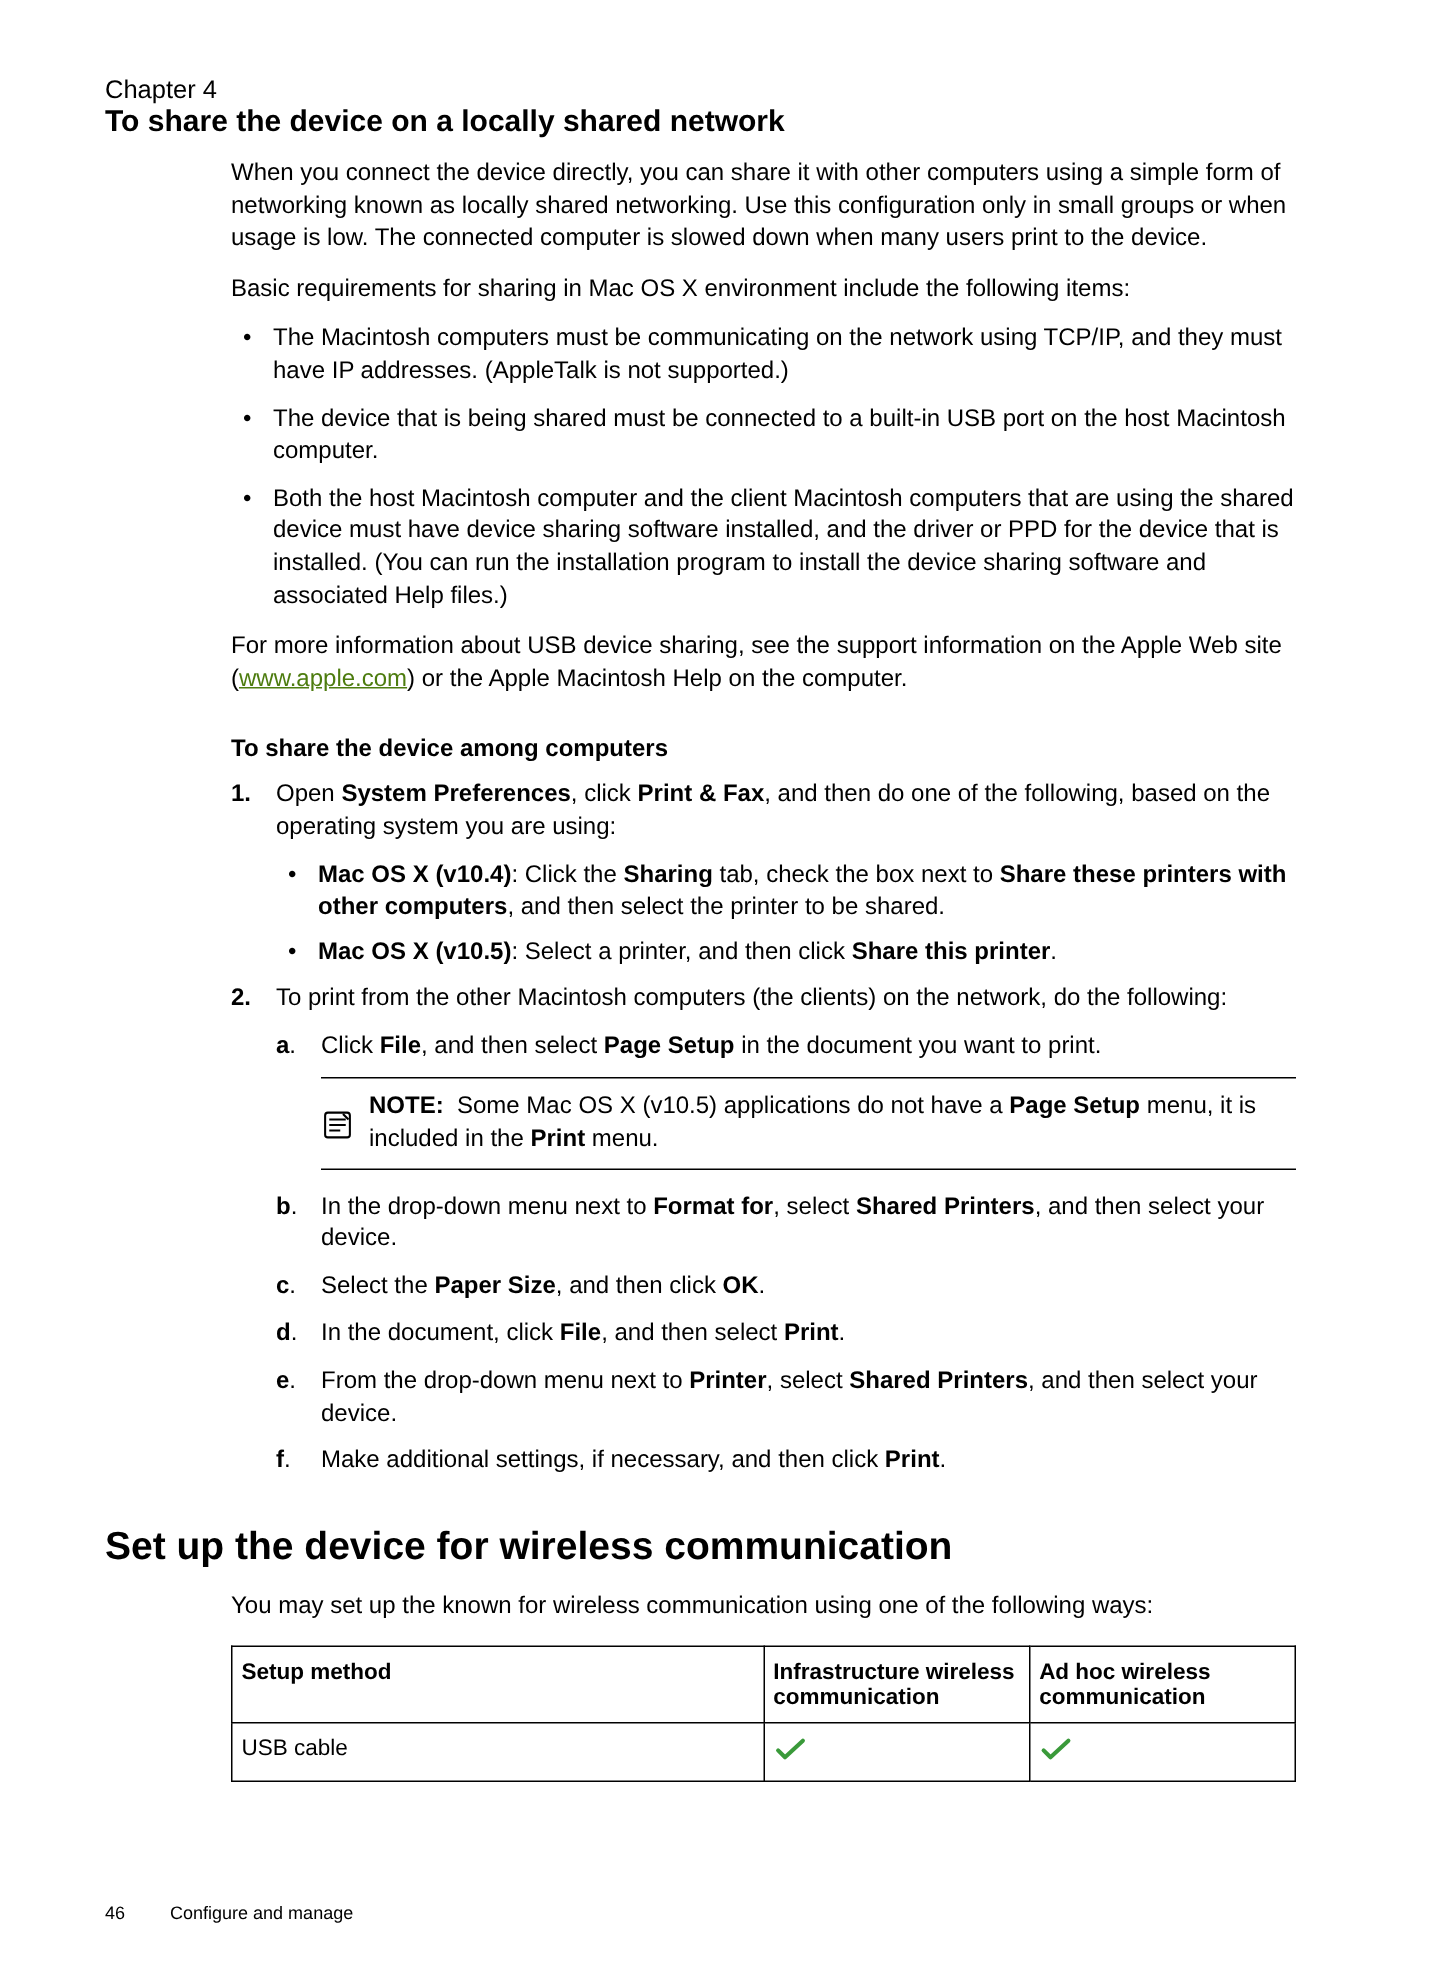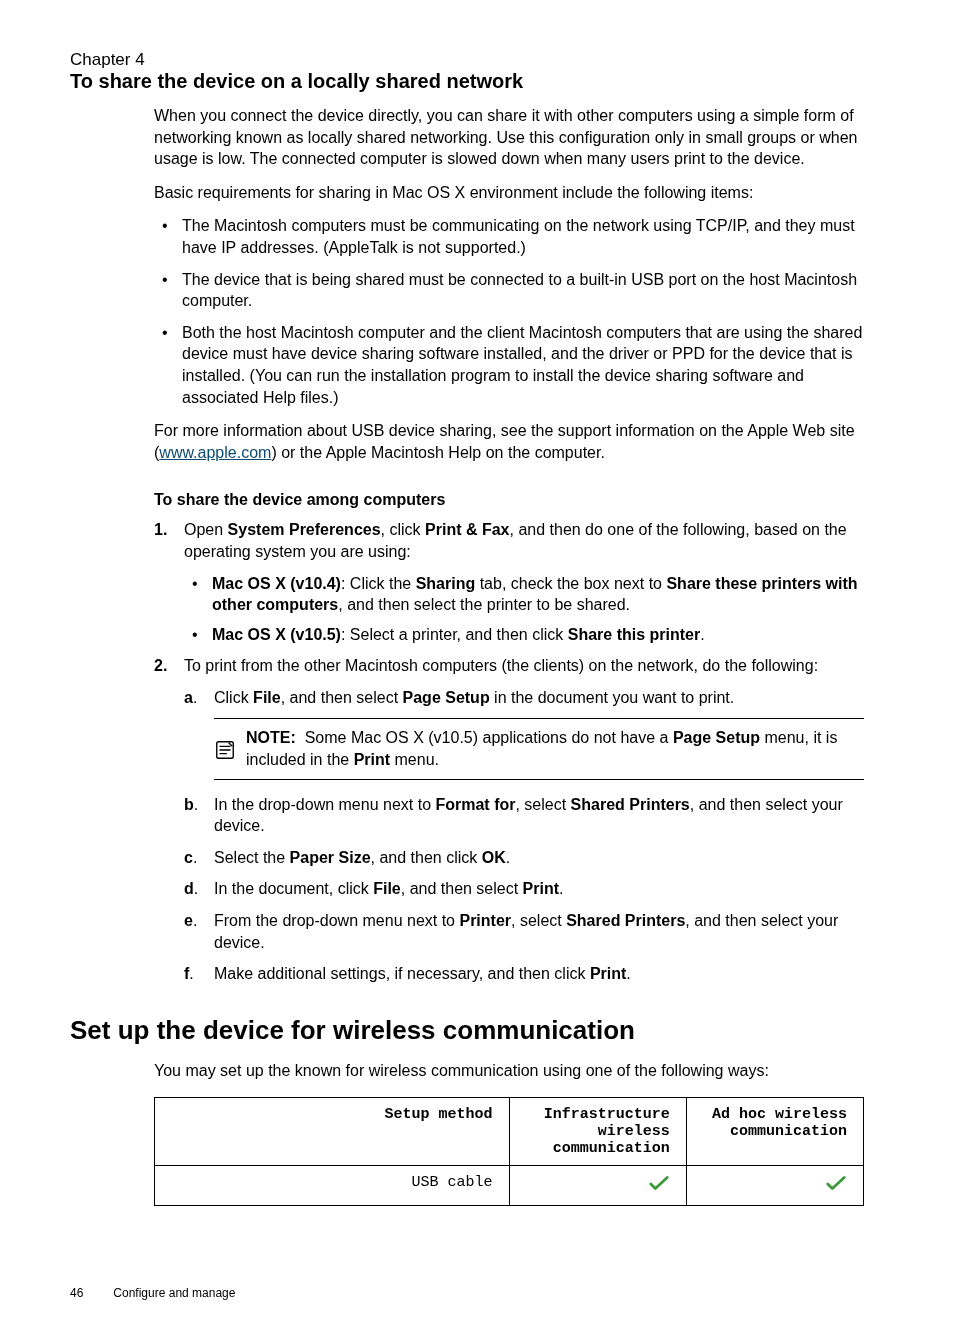--- a/index.html
+++ b/index.html
@@ -35,21 +35,21 @@
     padding-left: 28px;
     line-height: 1.35;
     margin-bottom: 10px;
   }
   ul.bullets > li::before {
     content: "•";
     position: absolute;
     left: 8px;
     top: 0;
   }
-  a { color: #0c4a6e; text-decoration: underline; }
+  a { color: #4d7c0f; text-decoration: underline; }
   .sub-heading {
     font-weight: bold;
     margin-top: 28px;
     margin-bottom: 10px;
   }
   ol.numbered {
     list-style: none;
     margin-bottom: 20px;
   }
   ol.numbered > li {
@@ -115,25 +115,24 @@
     margin-top: 30px;
     margin-bottom: 14px;
   }
   table.setup-table {
     border-collapse: collapse;
     width: 100%;
     margin-top: 16px;
   }
   table.setup-table th, table.setup-table td {
     border: 1px solid #000;
-    padding: 8px 16px;
-    text-align: right;
+    padding: 8px 6px;
+    text-align: left;
     vertical-align: top;
     font-size: 15px;
-    font-family: Liberation Mono, monospace;
   }
   table.setup-table th {
     font-weight: bold;
   }
   .check {
     color: #2a8a2a;
     display: inline-block;
   }
   .check svg {
     width: 22px;

